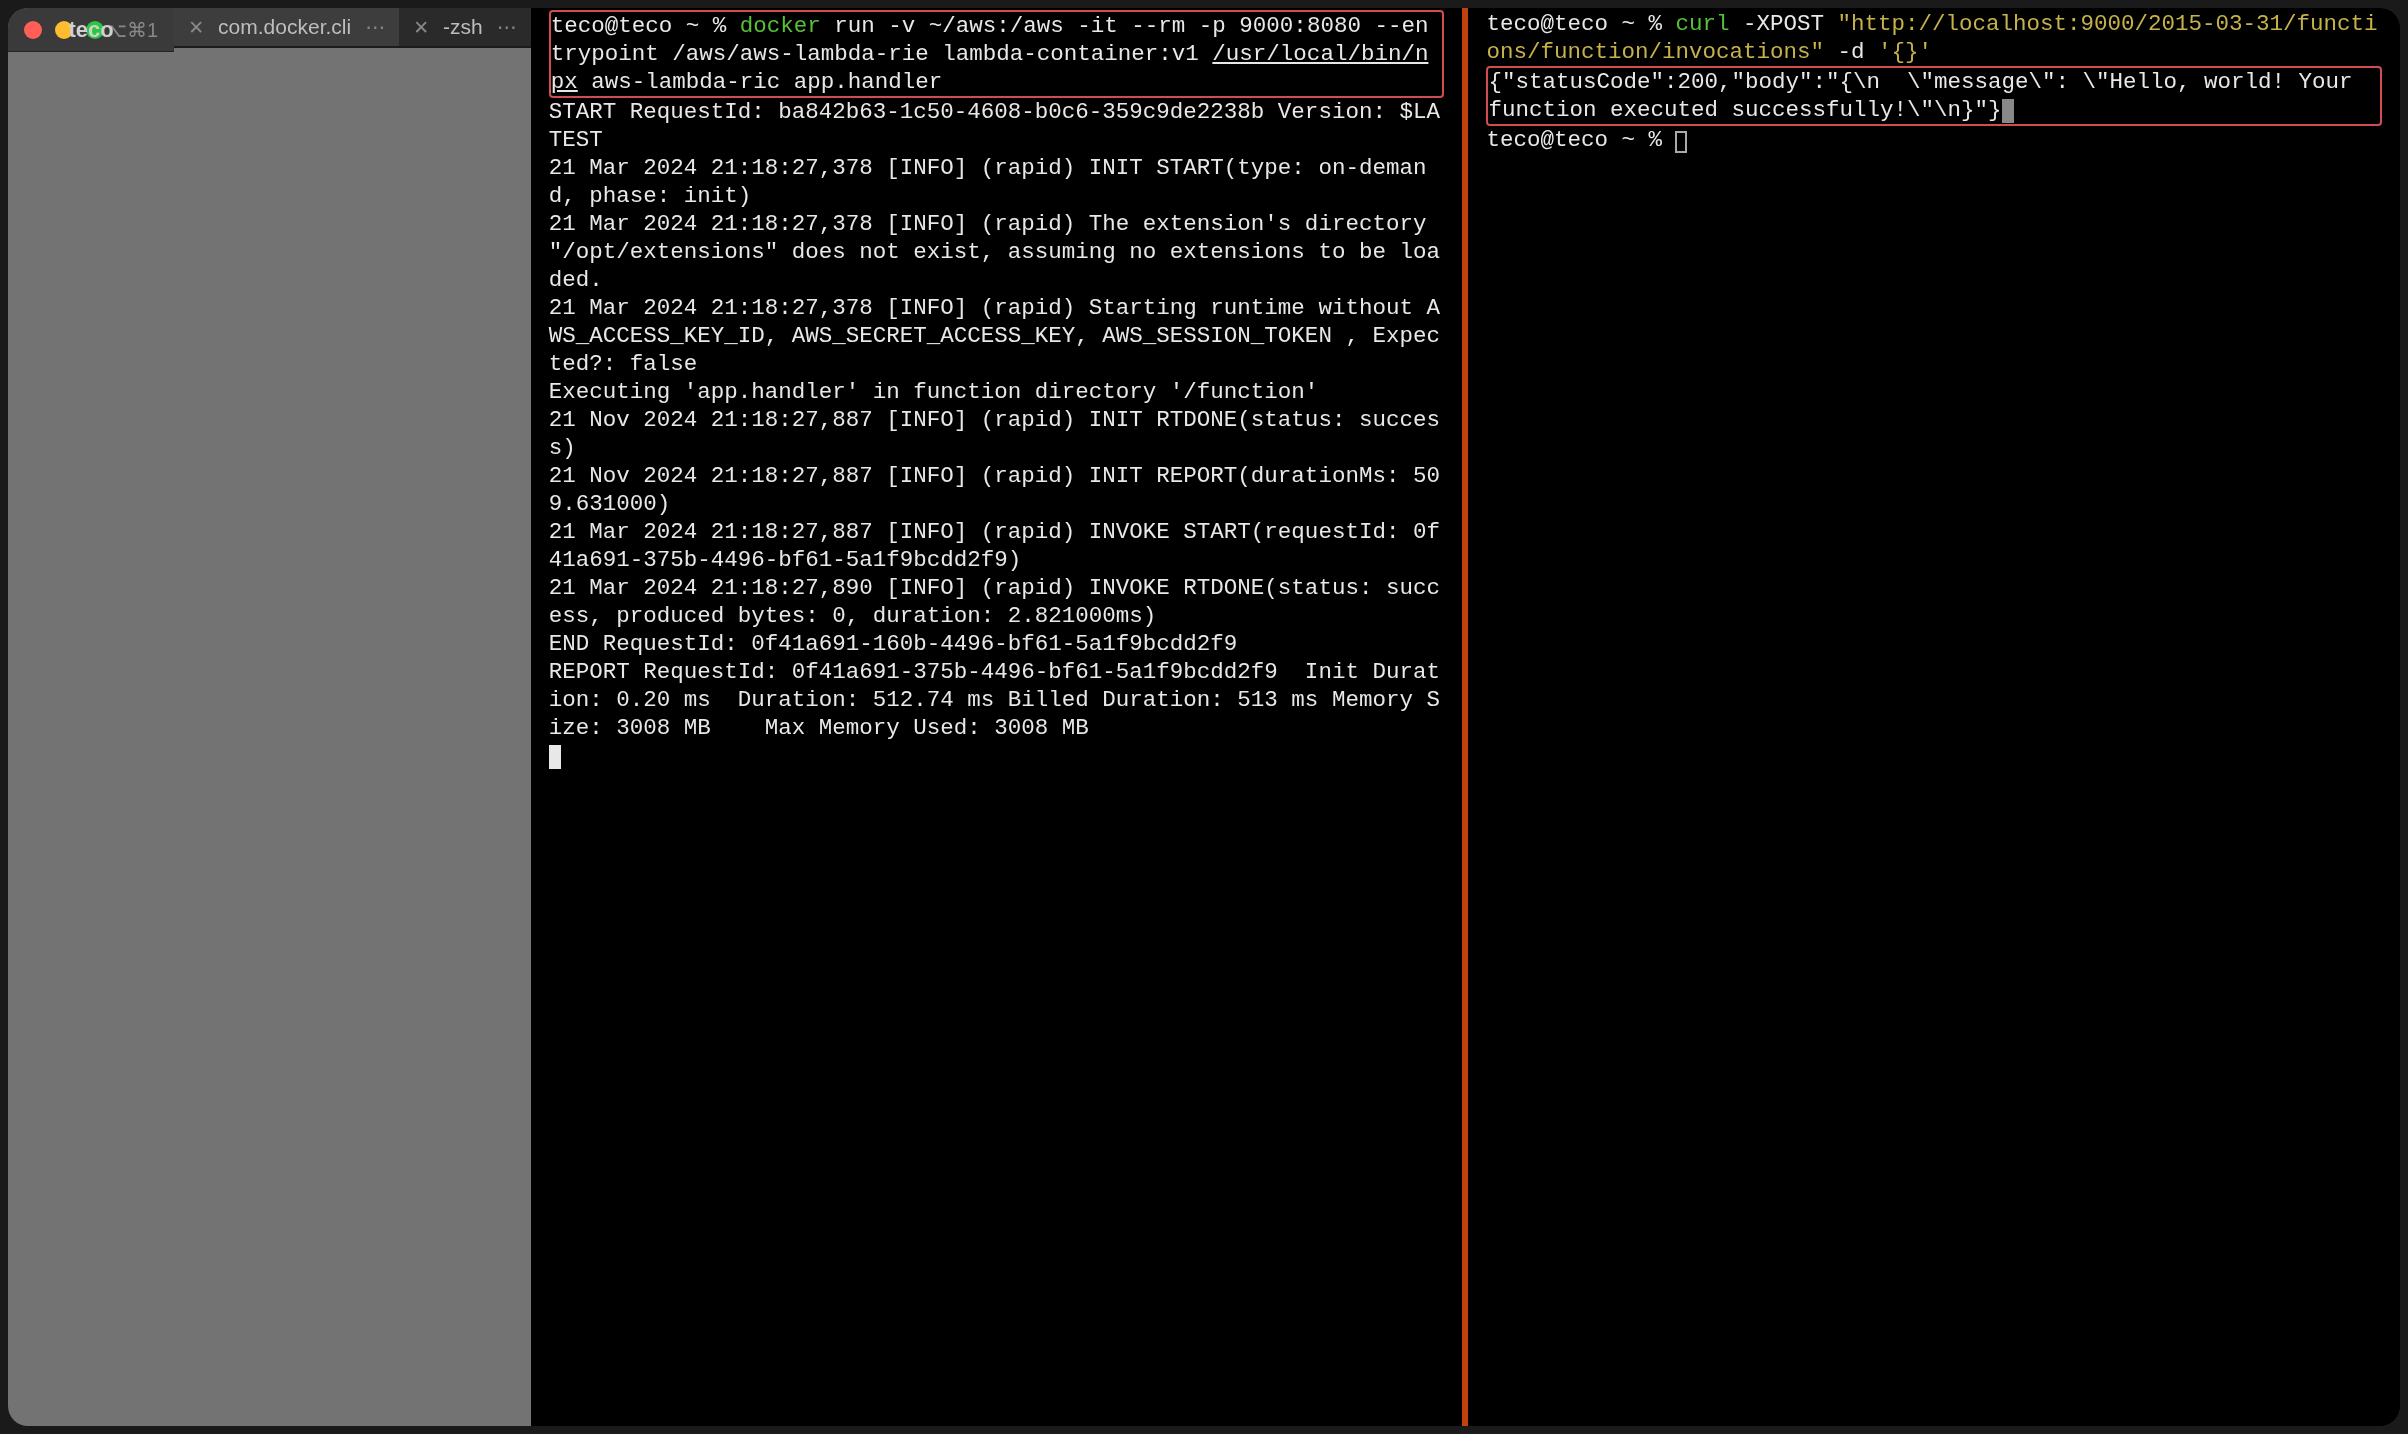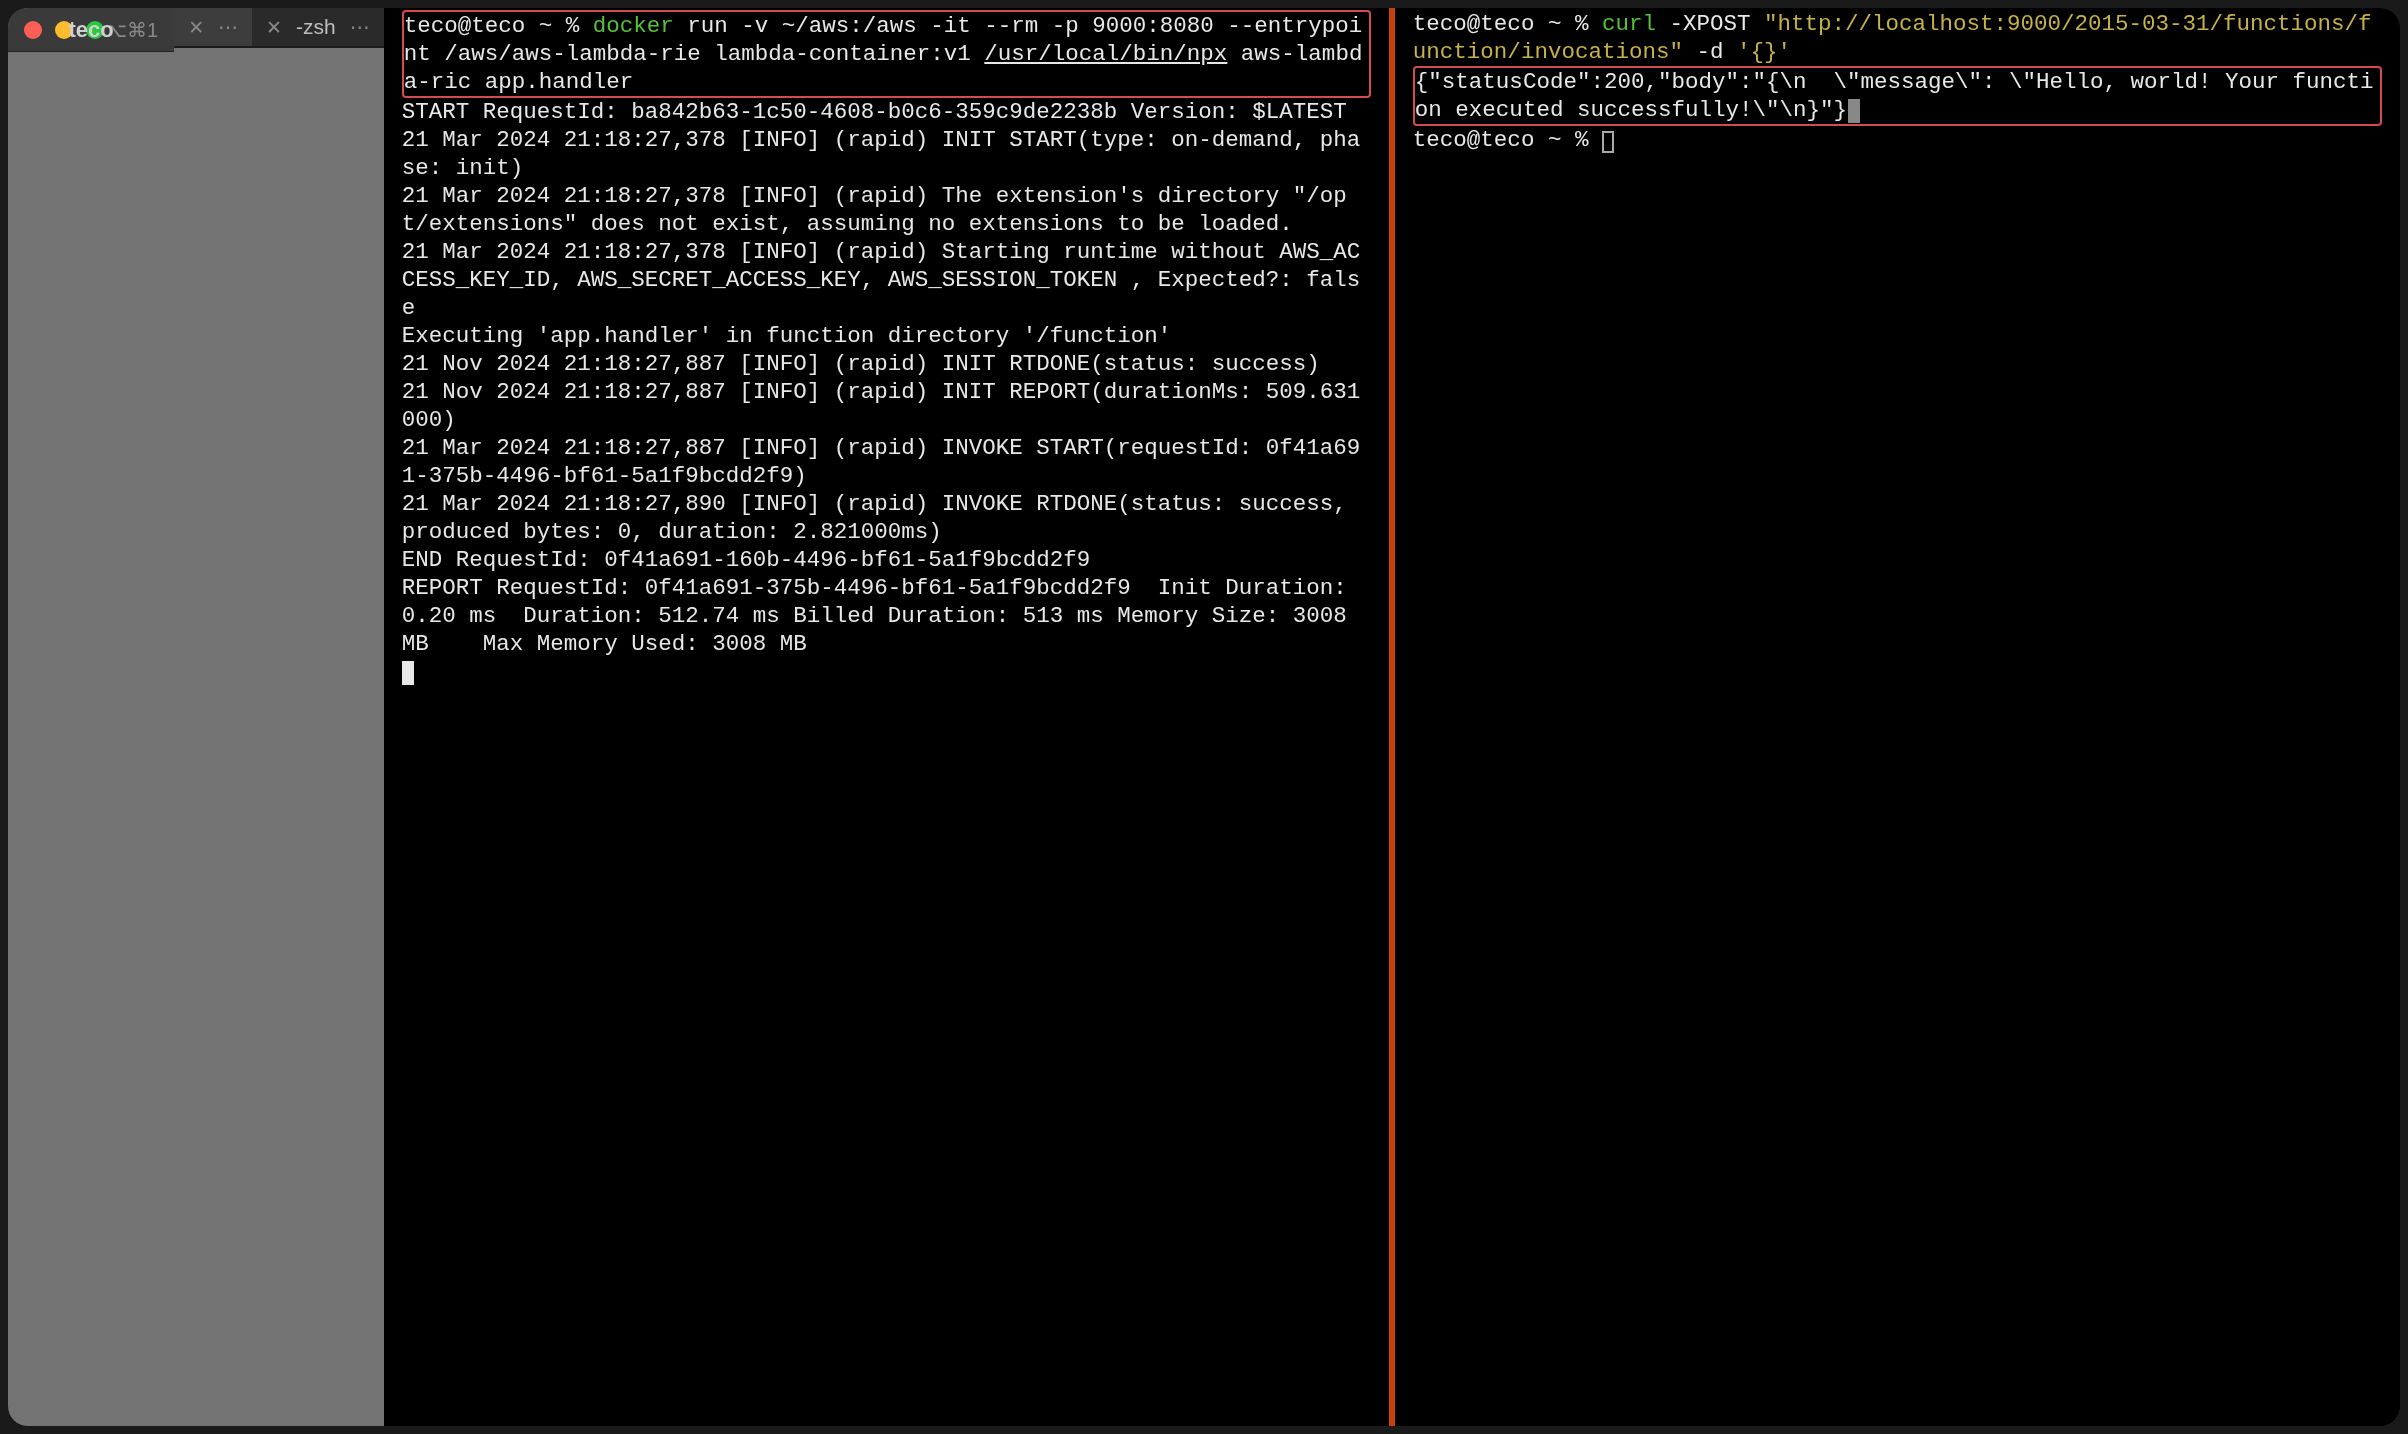--- a/index.html
+++ b/index.html
@@ -132,20 +132,21 @@
       <div class="tl tl-min"></div>
       <div class="tl tl-max"></div>
     </div>
     <div class="title">teco</div>
     <div class="shortcut">⌥⌘1</div>
   </div>
 
   <div class="tabbar">
     <div class="tab tab-active">
       <span class="tab-close">✕</span>
+      <span class="tab-label">com.docker.cli</span>
       <span class="tab-more">⋯</span>
     </div>
     <div class="tab">
       <span class="tab-close">✕</span>
       <span class="tab-label">-zsh</span>
       <span class="tab-more">⋯</span>
     </div>
   </div>
 
   <div class="panes">

